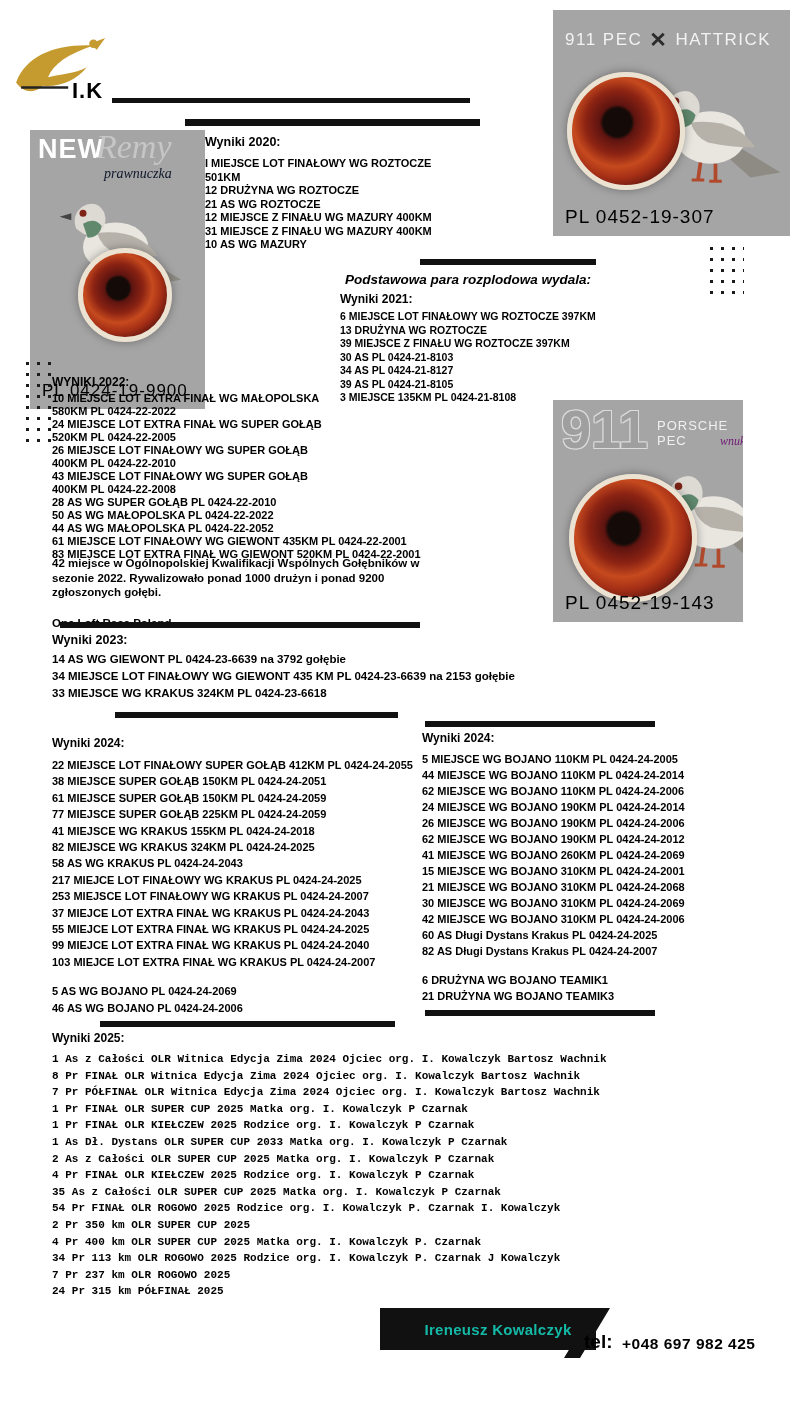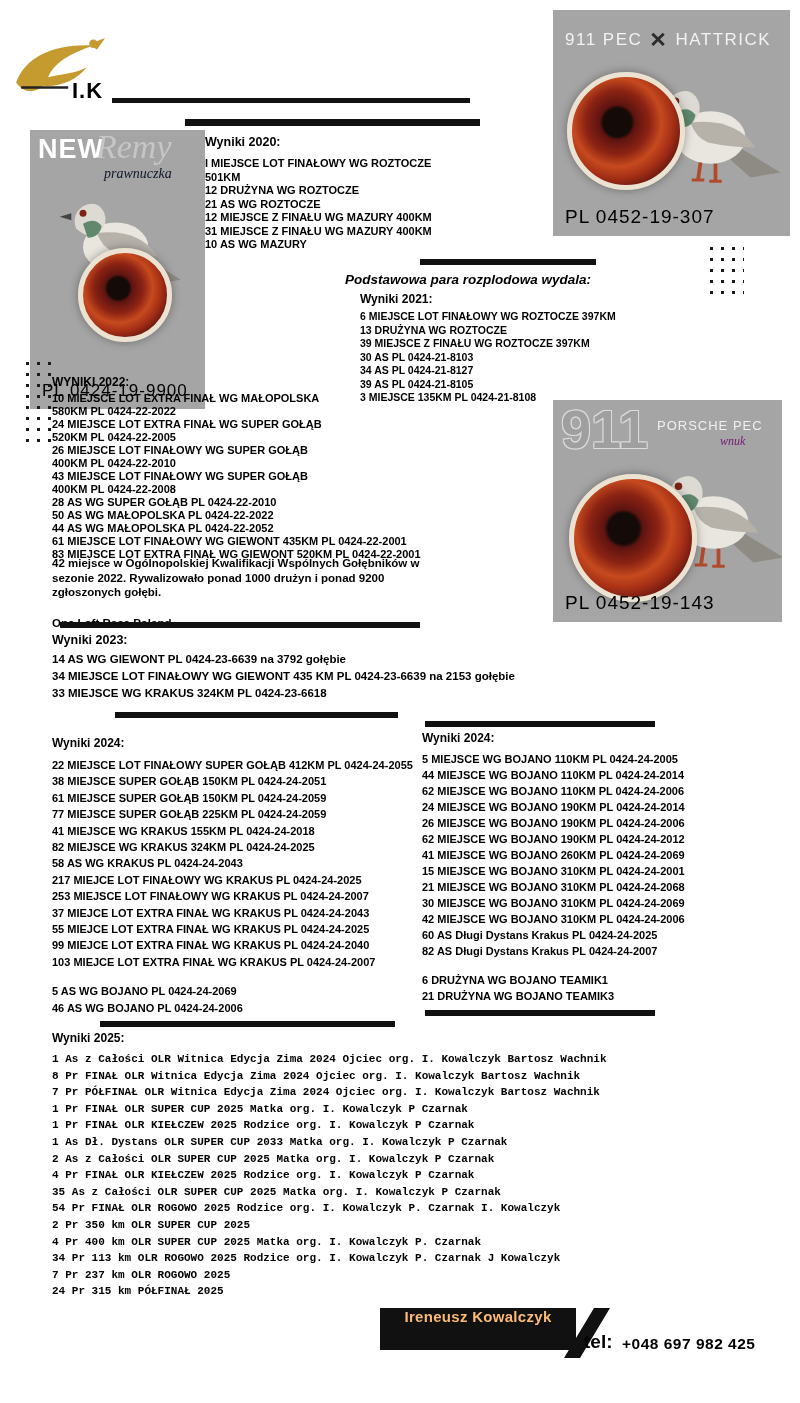--- a/index.html
+++ b/index.html
@@ -22,22 +22,22 @@
   .ring{position:absolute;left:12px;bottom:8px;color:#000000;font-size:19px;letter-spacing:1px;}
   .eye{position:absolute;border-radius:50%;border:5px solid #ece2d2;
        background:radial-gradient(circle at 42% 42%,#140b08 0%,#140b08 16%,#5e1410 20%,#8c2313 36%,
                  #c64a1e 50%,#a52f16 63%,#6e1a10 75%,#d8c9b4 82%,#efe6d6 100%);
        box-shadow:0 0 10px rgba(0,0,0,.35);}
   .new-badge{font-size:27px;font-weight:bold;color:#fff;letter-spacing:1px;}
   .script{font-family:"Liberation Serif",serif;font-style:italic;}
   .big911{font-size:54px;font-weight:bold;color:#9f9f9f;line-height:1;
           text-shadow:-1px -1px 0 #dcdcdc,1px -1px 0 #dcdcdc,-1px 1px 0 #dcdcdc,1px 1px 0 #dcdcdc;}
   .breed-note{font-style:italic;font-weight:bold;font-size:13.5px;}
-  .footer-box{position:absolute;background:#111;display:flex;justify-content:center;
-              color:#fdba74;font-weight:bold;font-size:15px;letter-spacing:.3px;}
+  .footer-box{position:absolute;background:#111;display:flex;align-items:center;justify-content:center;
+              color:#14b8a6;font-weight:bold;font-size:15px;letter-spacing:.3px;padding-left:20px;}
   .tel-label{position:absolute;font-weight:bold;font-size:19px;}
   .tel-number{position:absolute;font-weight:bold;font-size:15.5px;letter-spacing:.5px;}
   .gap-extra{margin-top:13px;}
 </style>
 </head>
 <body>
 
 <div class="page">
 
   <svg width="0" height="0" style="position:absolute">
@@ -102,21 +102,21 @@
         <div class="line">12 DRUŻYNA WG ROZTOCZE</div>
         <div class="line">21 AS WG ROZTOCZE</div>
         <div class="line">12 MIEJSCE Z FINAŁU WG MAZURY 400KM</div>
         <div class="line">31 MIEJSCE Z FINAŁU WG MAZURY 400KM</div>
         <div class="line">10 AS WG MAZURY</div>
       </div>
   </section>
 
   <div class="bar" style="left:420px;top:259px;width:176px;height:6px"></div>
   <div class="abs breed-note" style="left:345px;top:272px">Podstawowa para rozplodowa wydala:</div>
-  <section class="abs" style="left:360px;top:292px;width:260px">
+  <section class="abs" style="left:340px;top:292px;width:260px">
     <div class="heading" style="font-size:12px;margin-bottom:4px">Wyniki 2021:</div>
     <div>
 
     <div class="line" style="font-size:10.5px">6 MIEJSCE LOT FINAŁOWY WG ROZTOCZE 397KM</div>
         <div class="line" style="font-size:10.5px">13 DRUŻYNA WG ROZTOCZE</div>
         <div class="line" style="font-size:10.5px">39 MIEJSCE Z FINAŁU WG ROZTOCZE 397KM</div>
         <div class="line" style="font-size:10.5px">30 AS PL 0424-21-8103</div>
         <div class="line" style="font-size:10.5px">34 AS PL 0424-21-8127</div>
         <div class="line" style="font-size:10.5px">39 AS PL 0424-21-8105</div>
         <div class="line" style="font-size:10.5px">3 MIEJSCE 135KM PL 0424-21-8108</div>
@@ -141,21 +141,21 @@
         <div class="line" style="line-height:13px">44 AS WG MAŁOPOLSKA PL 0424-22-2052</div>
         <div class="line" style="line-height:13px">61 MIEJSCE LOT FINAŁOWY WG GIEWONT 435KM PL 0424-22-2001</div>
         <div class="line" style="line-height:13px">83 MIEJSCE LOT EXTRA FINAŁ WG GIEWONT 520KM PL 0424-22-2001</div>
       </div>
   </section>
   <section class="abs" style="left:52px;top:556px;width:378px">
     <div class="para">42 miejsce w Ogólnopolskiej Kwalifikacji Wspólnych Gołębników w sezonie 2022. Rywalizowało ponad 1000 drużyn i ponad 9200 zgłoszonych gołębi.</div>
     <div class="para" style="margin-top:16px">One Loft Race Poland</div>
   </section>
 
-  <div class="card" style="left:553px;top:400px;width:229px;height:222px">
+  <div class="card" style="left:553px;top:400px;width:190px;height:222px">
     <span class="big911" style="position:absolute;left:8px;top:2px">911</span>
     <span style="position:absolute;left:104px;top:18px;color:#f0f0f0;font-size:13px;letter-spacing:1px">PORSCHE PEC</span>
     <span class="script" style="position:absolute;left:167px;top:34px;font-size:12px;color:#701a75">wnuk</span>
     <svg viewBox="0 0 120 100" style="position:absolute;left:88px;top:40px;width:150px;height:150px">
       <use href="#pigeon-shape" xlink:href="#pigeon-shape"></use>
     </svg>
     <div class="eye" style="left:16px;top:74px;width:118px;height:118px"></div>
     <div class="ring">PL 0452-19-143</div>
   </div>
 

